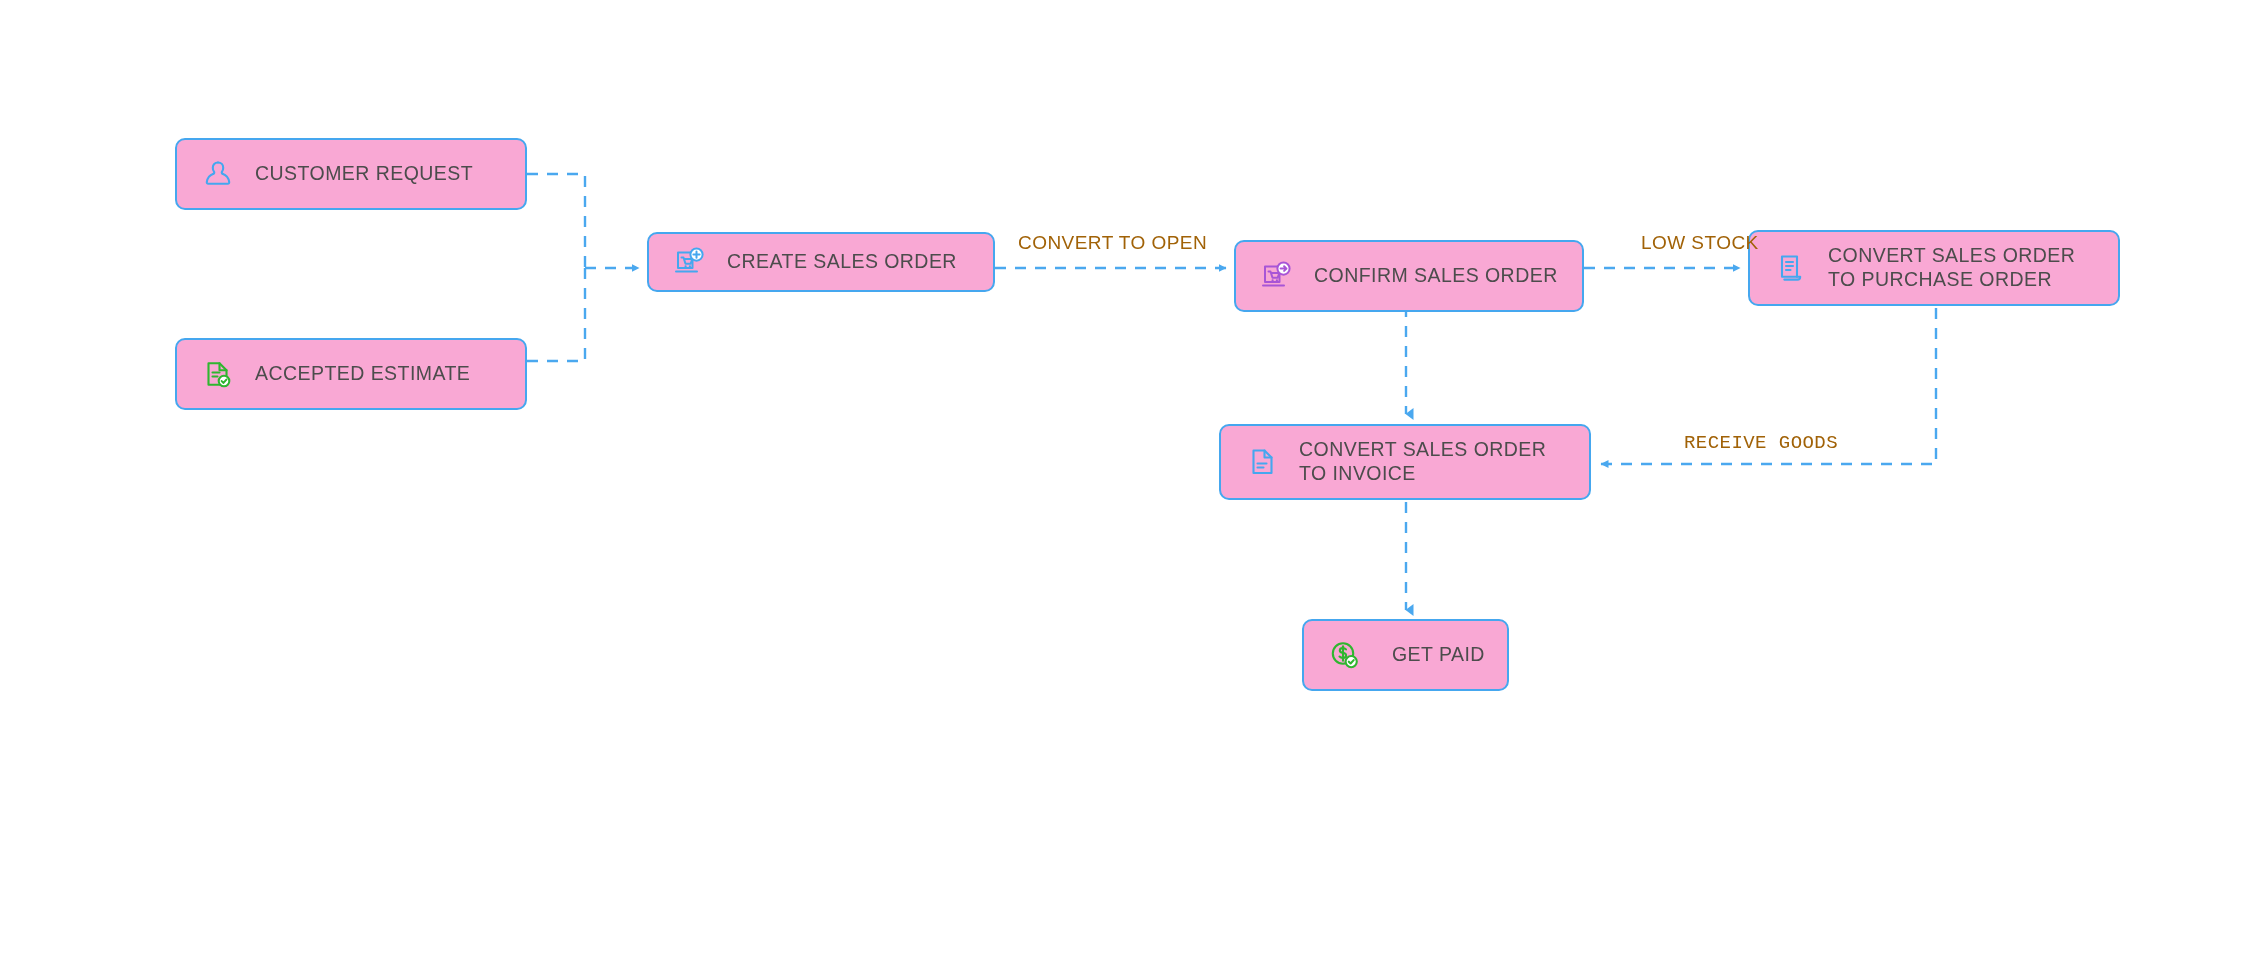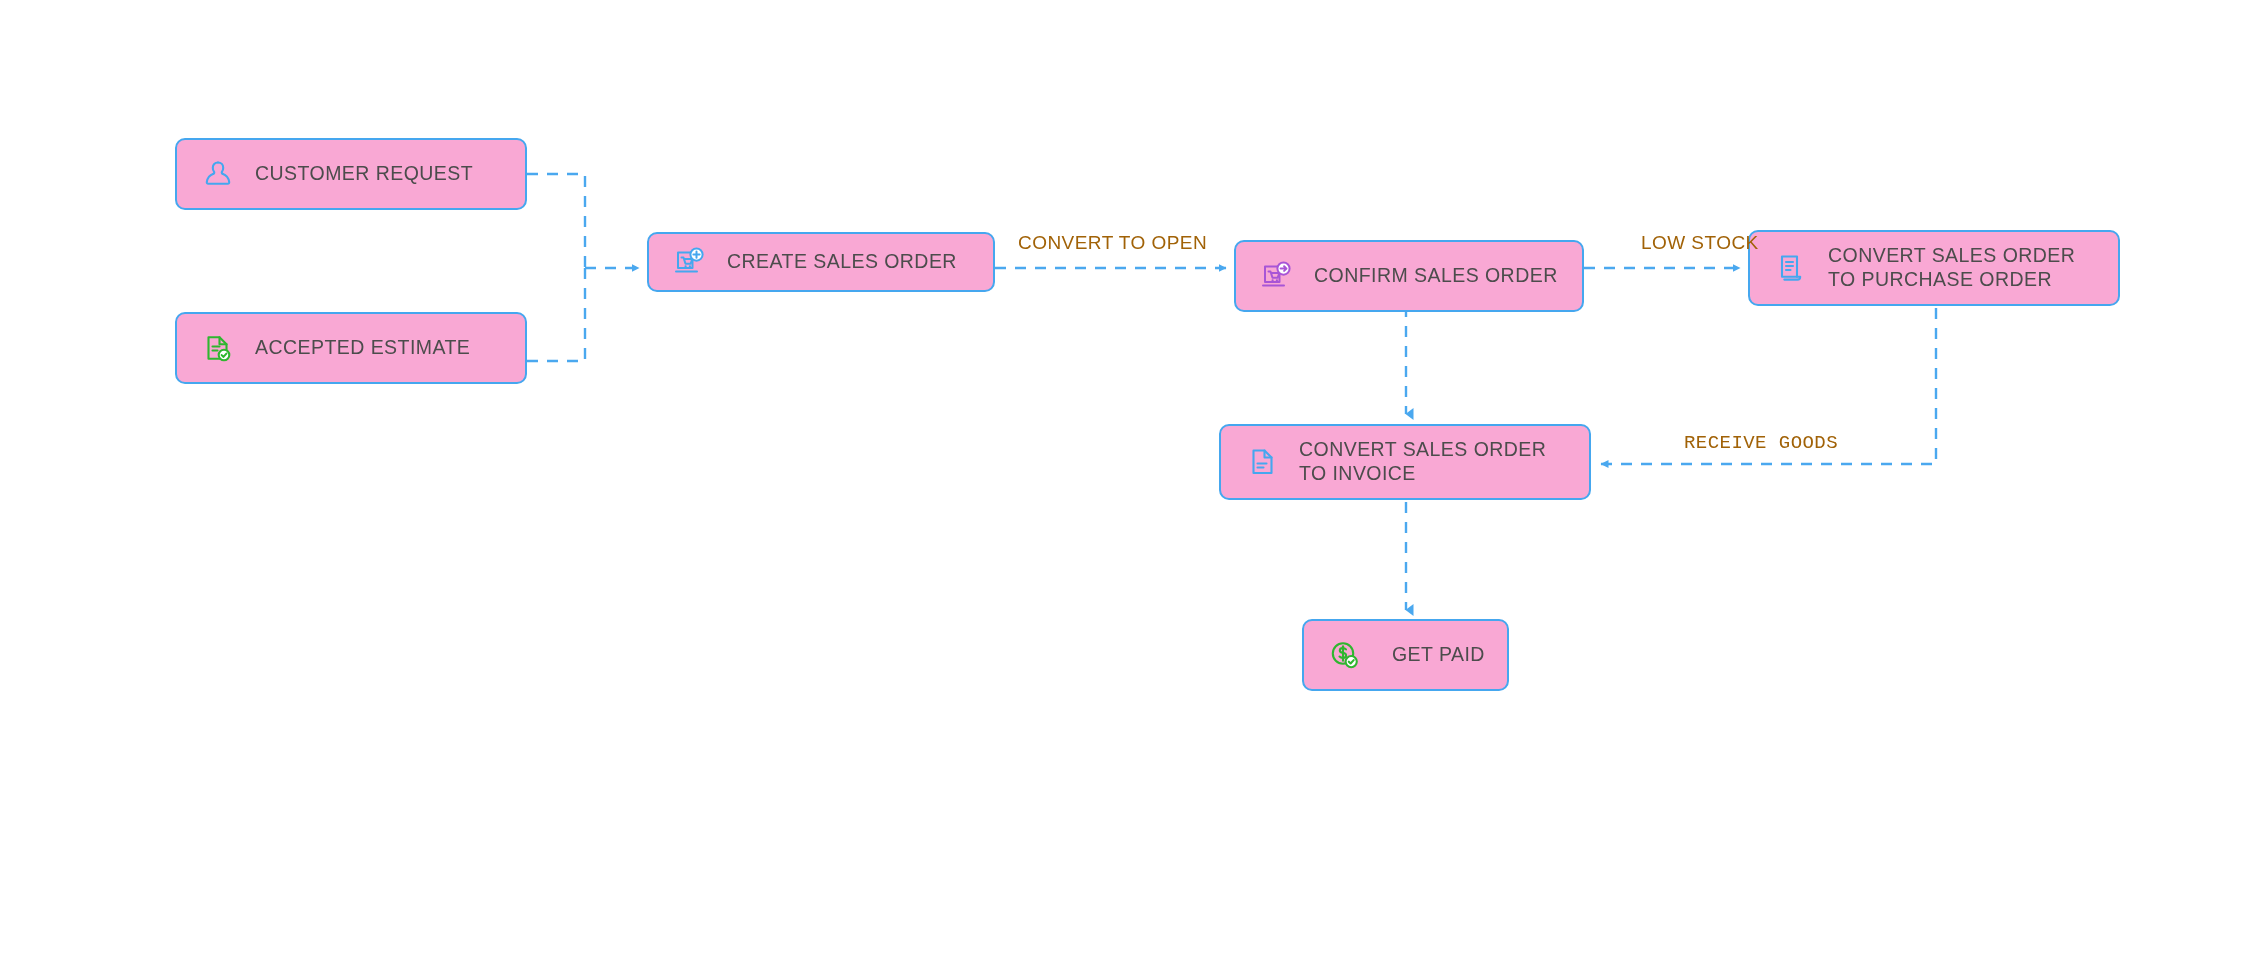--- a/index.html
+++ b/index.html
@@ -104,21 +104,21 @@
     <span class="node-icon">
       <svg width="36" height="36" viewBox="0 0 36 36" fill="none" stroke="#45a7ef" stroke-width="2.1" stroke-linecap="round" stroke-linejoin="round">
         <path d="M18 6.5c-3.2 0-5.2 2.2-5.2 5.2 0 1.6.4 3 1.2 4 .5.7.3 1.6-.5 2"></path>
         <path d="M18 6.5c3.2 0 5.2 2.2 5.2 5.2 0 1.6-.4 3-1.2 4-.5.7-.3 1.6.5 2"></path>
         <path d="M13.5 17.7C9.6 19 7.3 21.4 6.8 26.2c-.1 1 .5 1.6 1.4 1.6h19.6c.9 0 1.5-.6 1.4-1.6-.5-4.8-2.8-7.2-6.7-8.5"></path>
       </svg>
     </span>
     <span class="node-label">CUSTOMER REQUEST</span>
   </div>
 
-  <div class="node" style="left:175px; top:312px; width:352px; height:72px;">
+  <div class="node" style="left:175px; top:338px; width:352px; height:72px;">
     <span class="node-icon">
       <svg width="36" height="36" viewBox="0 0 36 36" fill="none" stroke="#2fb62f" stroke-width="2.1" stroke-linecap="round" stroke-linejoin="round">
         <path d="M8.5 7.2h11l7 7v14.6h-18z"></path>
         <path d="M19.5 7.2v7h7"></path>
         <path d="M12.5 16.5h7M12.5 20.5h5"></path>
         <circle cx="24" cy="25" r="5.3" fill="#ffffff"></circle>
         <path d="M21.7 25.1l1.7 1.8 3-3.3"></path>
       </svg>
     </span>
     <span class="node-label">ACCEPTED ESTIMATE</span>

